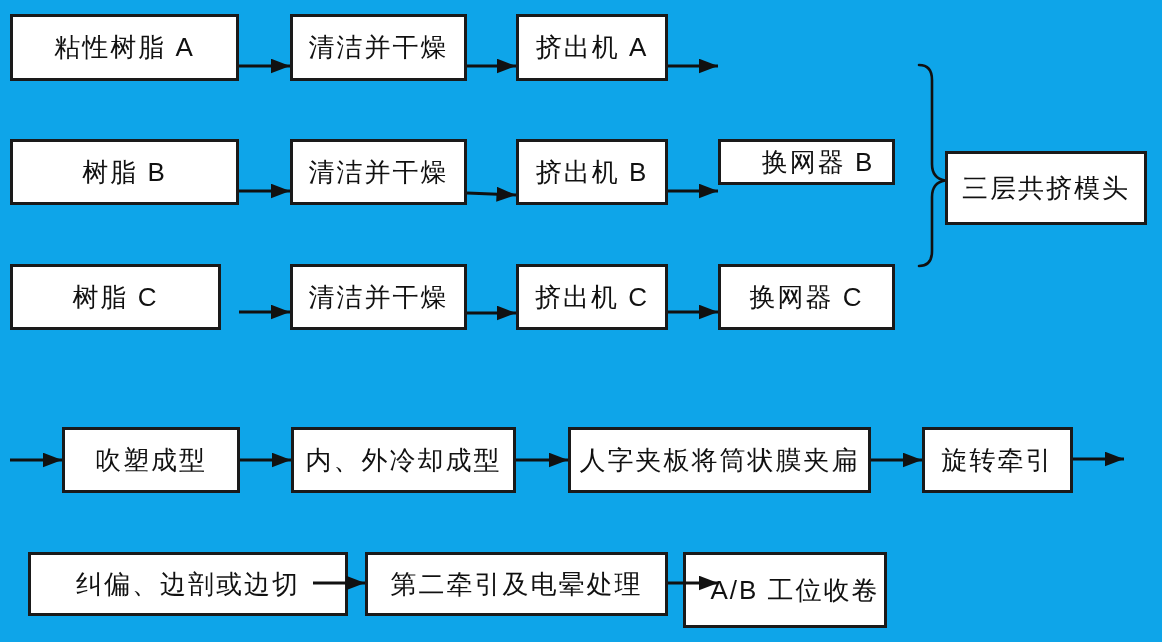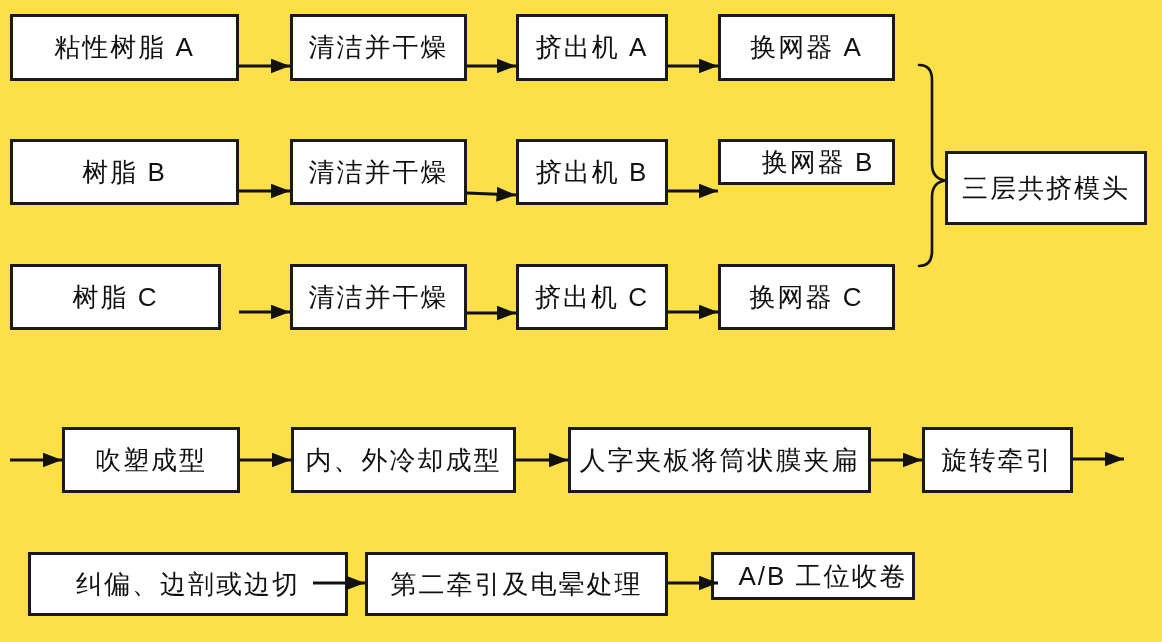--- a/index.html
+++ b/index.html
@@ -5,21 +5,21 @@
   html, body {
     margin: 0;
     padding: 0;
     background: #ffffff;
     font-family: "Liberation Sans", "DejaVu Sans", sans-serif;
   }
   .stage {
     position: relative;
     width: 1162px;
     height: 642px;
-    background: #fde047;
+    background: #0ea5e9;
     overflow: hidden;
   }
   .node {
     position: absolute;
     box-sizing: border-box;
     border: 3px solid #1a1a1a;
     background: #ffffff;
     color: #111111;
     display: flex;
     align-items: center;
@@ -57,31 +57,30 @@
   
   .die  { left:945px; top:151px; width:202px; height:74px; }
   
   .r4c1 { left:62px;  top:427px; width:178px; height:66px; }
   .r4c2 { left:291px; top:427px; width:225px; height:66px; }
   .r4c3 { left:568px; top:427px; width:303px; height:66px; }
   .r4c4 { left:922px; top:427px; width:151px; height:66px; }
   
   .r5c1 { left:28px;  top:552px; width:320px; height:64px; }
   .r5c2 { left:365px; top:552px; width:303px; height:64px; }
-  .r5c3 { left:711px; top:552px; width:204px; height:48px;padding-left:24px; }
+  .r5c3 { left:683px; top:552px; width:204px; height:76px;padding-left:24px; }
 </style>
 </head>
 <body>
 
 <div class="stage">
 
   <div class="node r1c1">粘性树脂 A</div>
   <div class="node r1c2">清洁并干燥</div>
   <div class="node r1c3">挤出机 A</div>
-  <div class="node r1c4">换网器 A</div>
 
   <div class="node r2c1">树脂 B</div>
   <div class="node r2c2">清洁并干燥</div>
   <div class="node r2c3">挤出机 B</div>
   <div class="node r2c4">换网器 B</div>
 
   <div class="node r3c1">树脂 C</div>
   <div class="node r3c2">清洁并干燥</div>
   <div class="node r3c3">挤出机 C</div>
   <div class="node r3c4">换网器 C</div>

